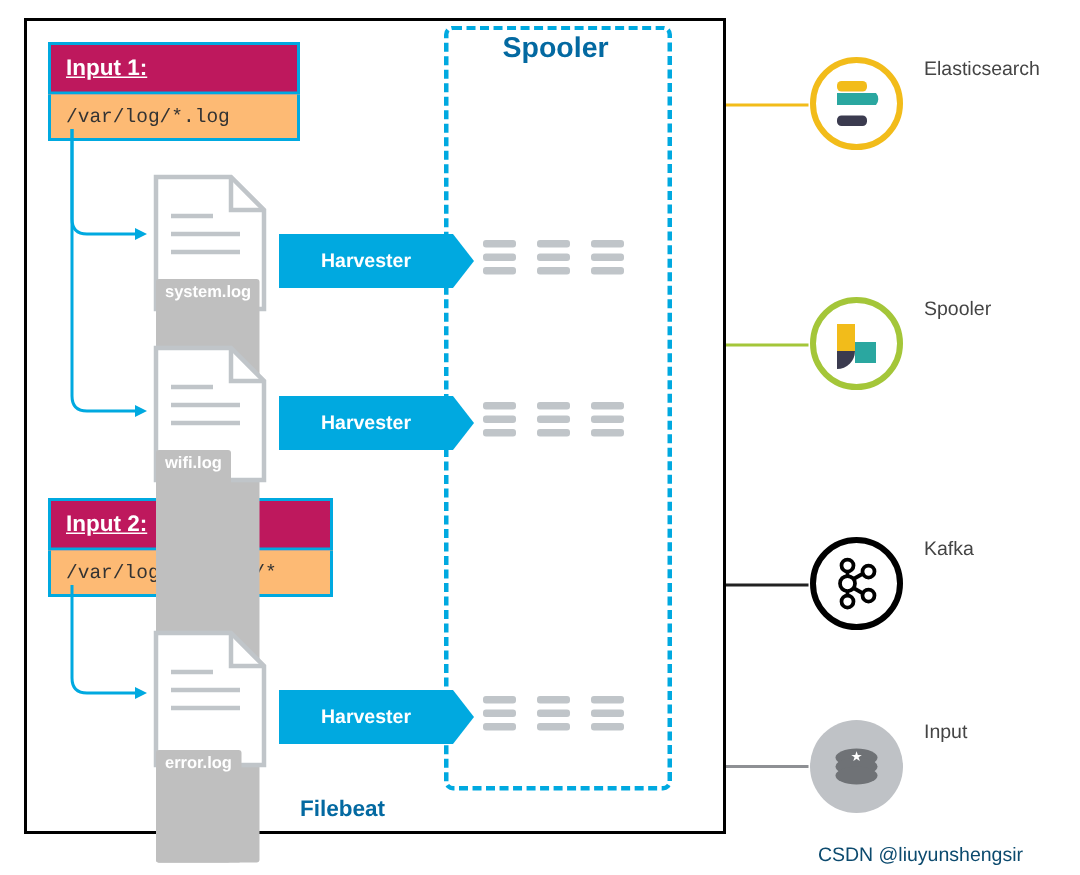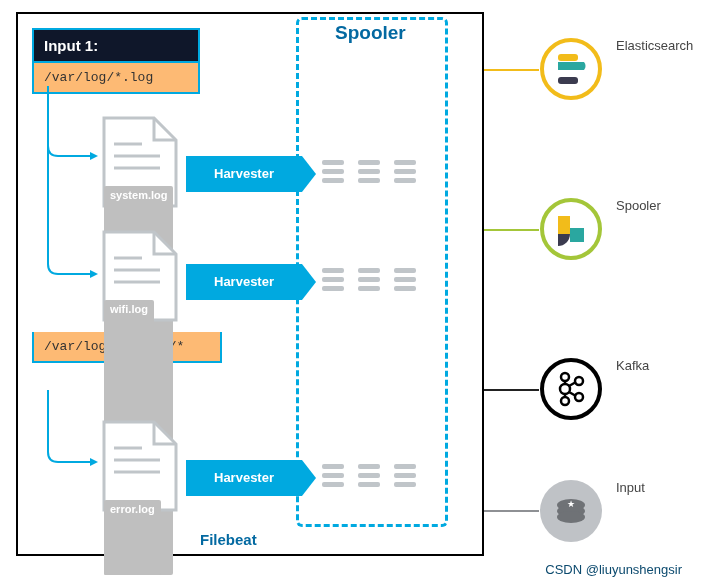--- a/index.html
+++ b/index.html
@@ -2,21 +2,21 @@
 <html><head>
 <meta charset="utf-8">
 <style>
   * { box-sizing: border-box; margin: 0; padding: 0; }
   body { font-family: Arial, Helvetica, sans-serif; background: #fff; width: 720px; height: 583px; position: relative; }
   .main-frame { position: absolute; left: 16px; top: 12px; width: 468px; height: 544px; border: 2px solid #000; }
   .filebeat-title { position: absolute; left: 182px; bottom: 6px; font-weight: bold; font-size: 15px; color: #0369a1; }
   .spooler-box { position: absolute; left: 296px; top: 17px; width: 152px; height: 510px; border: 3px dashed #00a9e0; border-radius: 6px; }
   .spooler-title { position: absolute; left: 335px; top: 22px; font-weight: bold; font-size: 19px; color: #0369a1; }
   .input-block { position: absolute; width: 168px; }
-  .input-hdr { background: #0f172a; color: #fff; font-weight: bold; font-size: 15px; padding: 7px 10px; border: 2px solid #00a9e0; }
+  .input-hdr { background: #be185d; color: #fff; font-weight: bold; font-size: 15px; padding: 7px 10px; border: 2px solid #00a9e0; text-decoration: underline; }
   .input-path { background: #fdba74; color: #333; font-family: "Courier New", monospace; font-size: 13px; padding: 7px 10px; border: 2px solid #00a9e0; border-top: none; }
   .doc { position: absolute; width: 88px; height: 96px; }
   .doc-label { position: absolute; left: 7px; bottom: 8px; background: #bfbfbf; color: #fff; font-weight: bold; font-size: 11px; padding: 3px 6px; border-radius: 2px; }
   .harv-arrow { position: absolute; height: 36px; }
   .harv-body { background: #00a9e0; color: #fff; font-weight: bold; font-size: 13px; height: 36px; line-height: 36px; padding: 0 28px; float: left; }
   .harv-tip { float: left; width: 0; height: 0; border-top: 18px solid transparent; border-bottom: 18px solid transparent; border-left: 14px solid #00a9e0; }
   .qlines { position: absolute; }
   .qrow { display: flex; gap: 14px; margin-bottom: 4px; }
   .ql { width: 22px; height: 5px; background: #c0c5c9; border-radius: 2px; }
   .output { position: absolute; display: flex; gap: 14px; }
@@ -34,20 +34,21 @@
 
 <div class="spooler-box"></div>
 <div class="spooler-title">Spooler</div>
 
 <div class="input-block" style="left:32px; top:28px;">
   <div class="input-hdr">Input 1:</div>
   <div class="input-path">/var/log/*.log</div>
 </div>
 
 <div class="input-block" style="left:32px; top:332px; width:190px;">
+  <div class="input-hdr">Input 2:</div>
   <div class="input-path">/var/log/apache2/*</div>
 </div>
 
 <svg style="position:absolute; left:40px; top:86px; width:60px; height:220px; overflow:visible">
   <path d="M8 0 L8 60 Q8 70 18 70 L50 70" stroke="#00a9e0" stroke-width="2" fill="none"></path>
   <polygon points="50,66 58,70 50,74" fill="#00a9e0"></polygon>
   <path d="M8 0 L8 178 Q8 188 18 188 L50 188" stroke="#00a9e0" stroke-width="2" fill="none"></path>
   <polygon points="50,184 58,188 50,192" fill="#00a9e0"></polygon>
 </svg>
 

